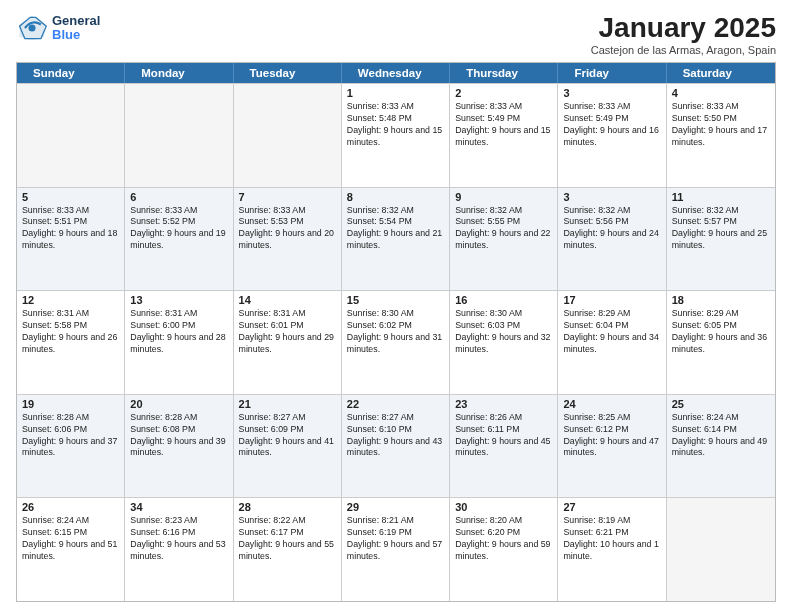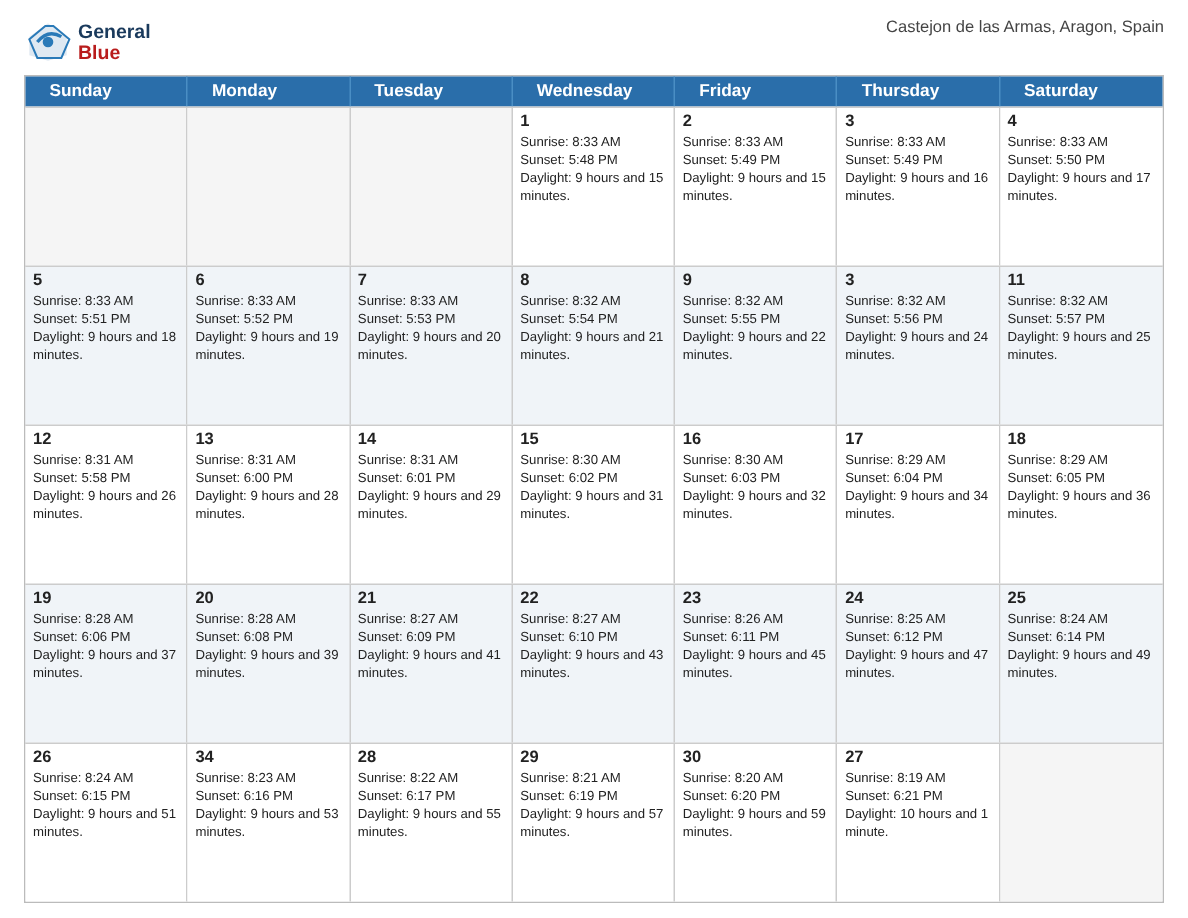--- a/index.html
+++ b/index.html
@@ -31,21 +31,21 @@
     }
     .logo-text {
       display: flex;
       flex-direction: column;
       font-size: 13px;
       font-weight: bold;
       line-height: 1.1;
       color: #1a3a5c;
     }
     .logo-text span:first-child { color: #1a3a5c; }
-    .logo-text span:last-child { color: #b91c1c; }
+    .logo-text span:last-child { color: #3b82f6; }
     .logo-icon {
       width: 32px;
       height: 32px;
     }
     .title-block {
       text-align: right;
     }
     .month-title {
       font-size: 28px;
       font-weight: bold;
@@ -130,32 +130,33 @@
         <polygon points="22,6 34,16 28,30 10,30 4,16 16,6" fill="none" stroke="#2a7ab8" stroke-width="1.5"></polygon>
         <path d="M10,18 Q18,8 28,14" stroke="#2a7ab8" stroke-width="2.5" fill="none"></path>
         <circle cx="18" cy="18" r="4" fill="#2a7ab8"></circle>
       </svg>
       <div class="logo-text">
         <span>General</span>
         <span>Blue</span>
       </div>
     </div>
     <div class="title-block">
+      <div class="month-title">January 2025</div>
       <div class="location-title">Castejon de las Armas, Aragon, Spain</div>
     </div>
   </div>
 
   <div class="calendar">
     <div class="cal-header">
     <div class="cal-header-cell">Sunday</div>
         <div class="cal-header-cell">Monday</div>
         <div class="cal-header-cell">Tuesday</div>
         <div class="cal-header-cell">Wednesday</div>
+        <div class="cal-header-cell">Thursday</div>
         <div class="cal-header-cell">Friday</div>
-        <div class="cal-header-cell">Thursday</div>
         <div class="cal-header-cell">Saturday</div>
       </div>
     <div class="cal-body">
     <div class="cal-week">
           <div class="cal-cell empty"></div>
           <div class="cal-cell empty"></div>
           <div class="cal-cell empty"></div>
           <div class="cal-cell">
             <div class="day-num">1</div>
             <div class="day-info" style="white-space: pre-line;">Sunrise: 8:33 AM

